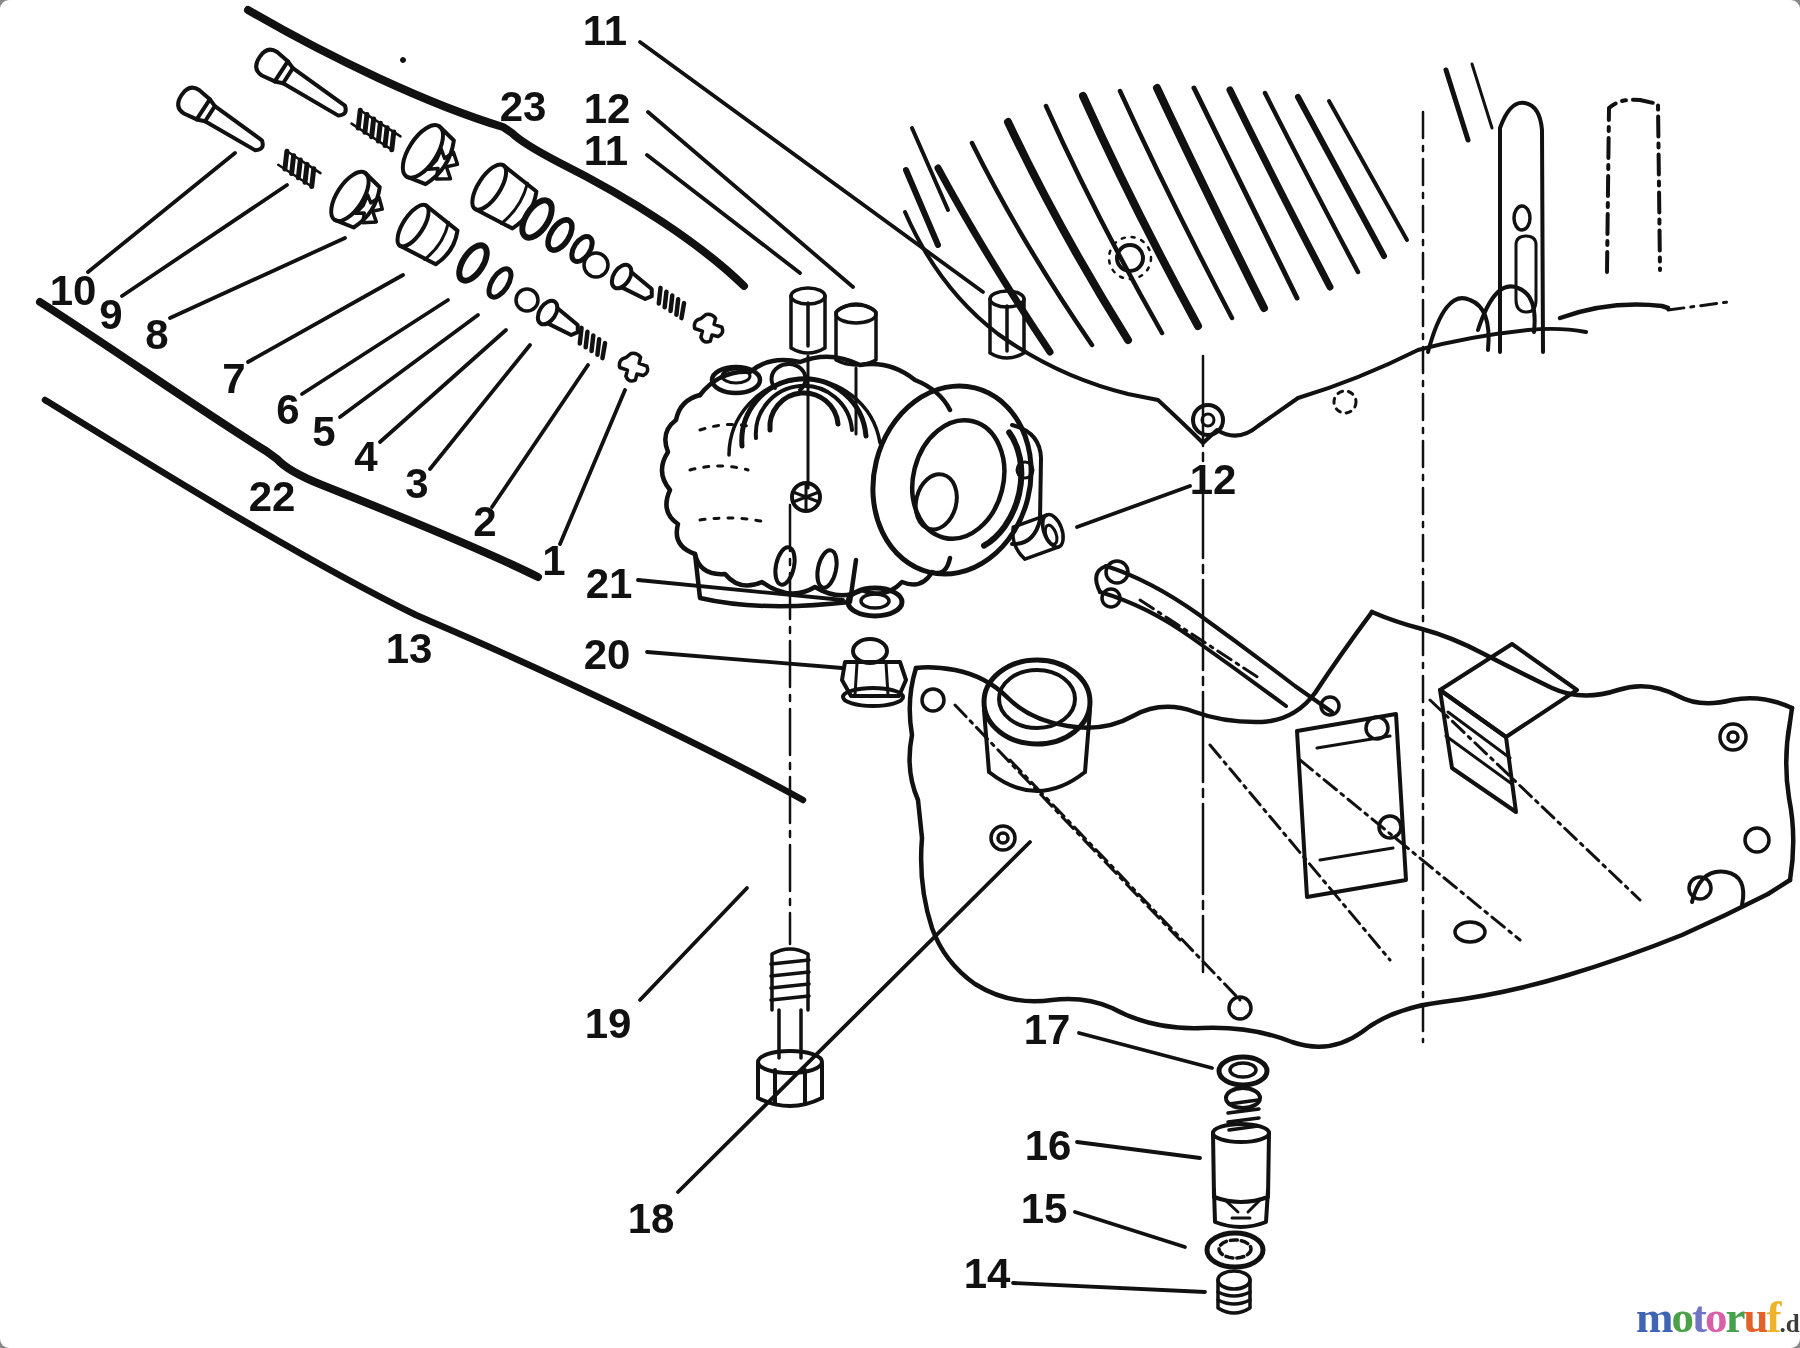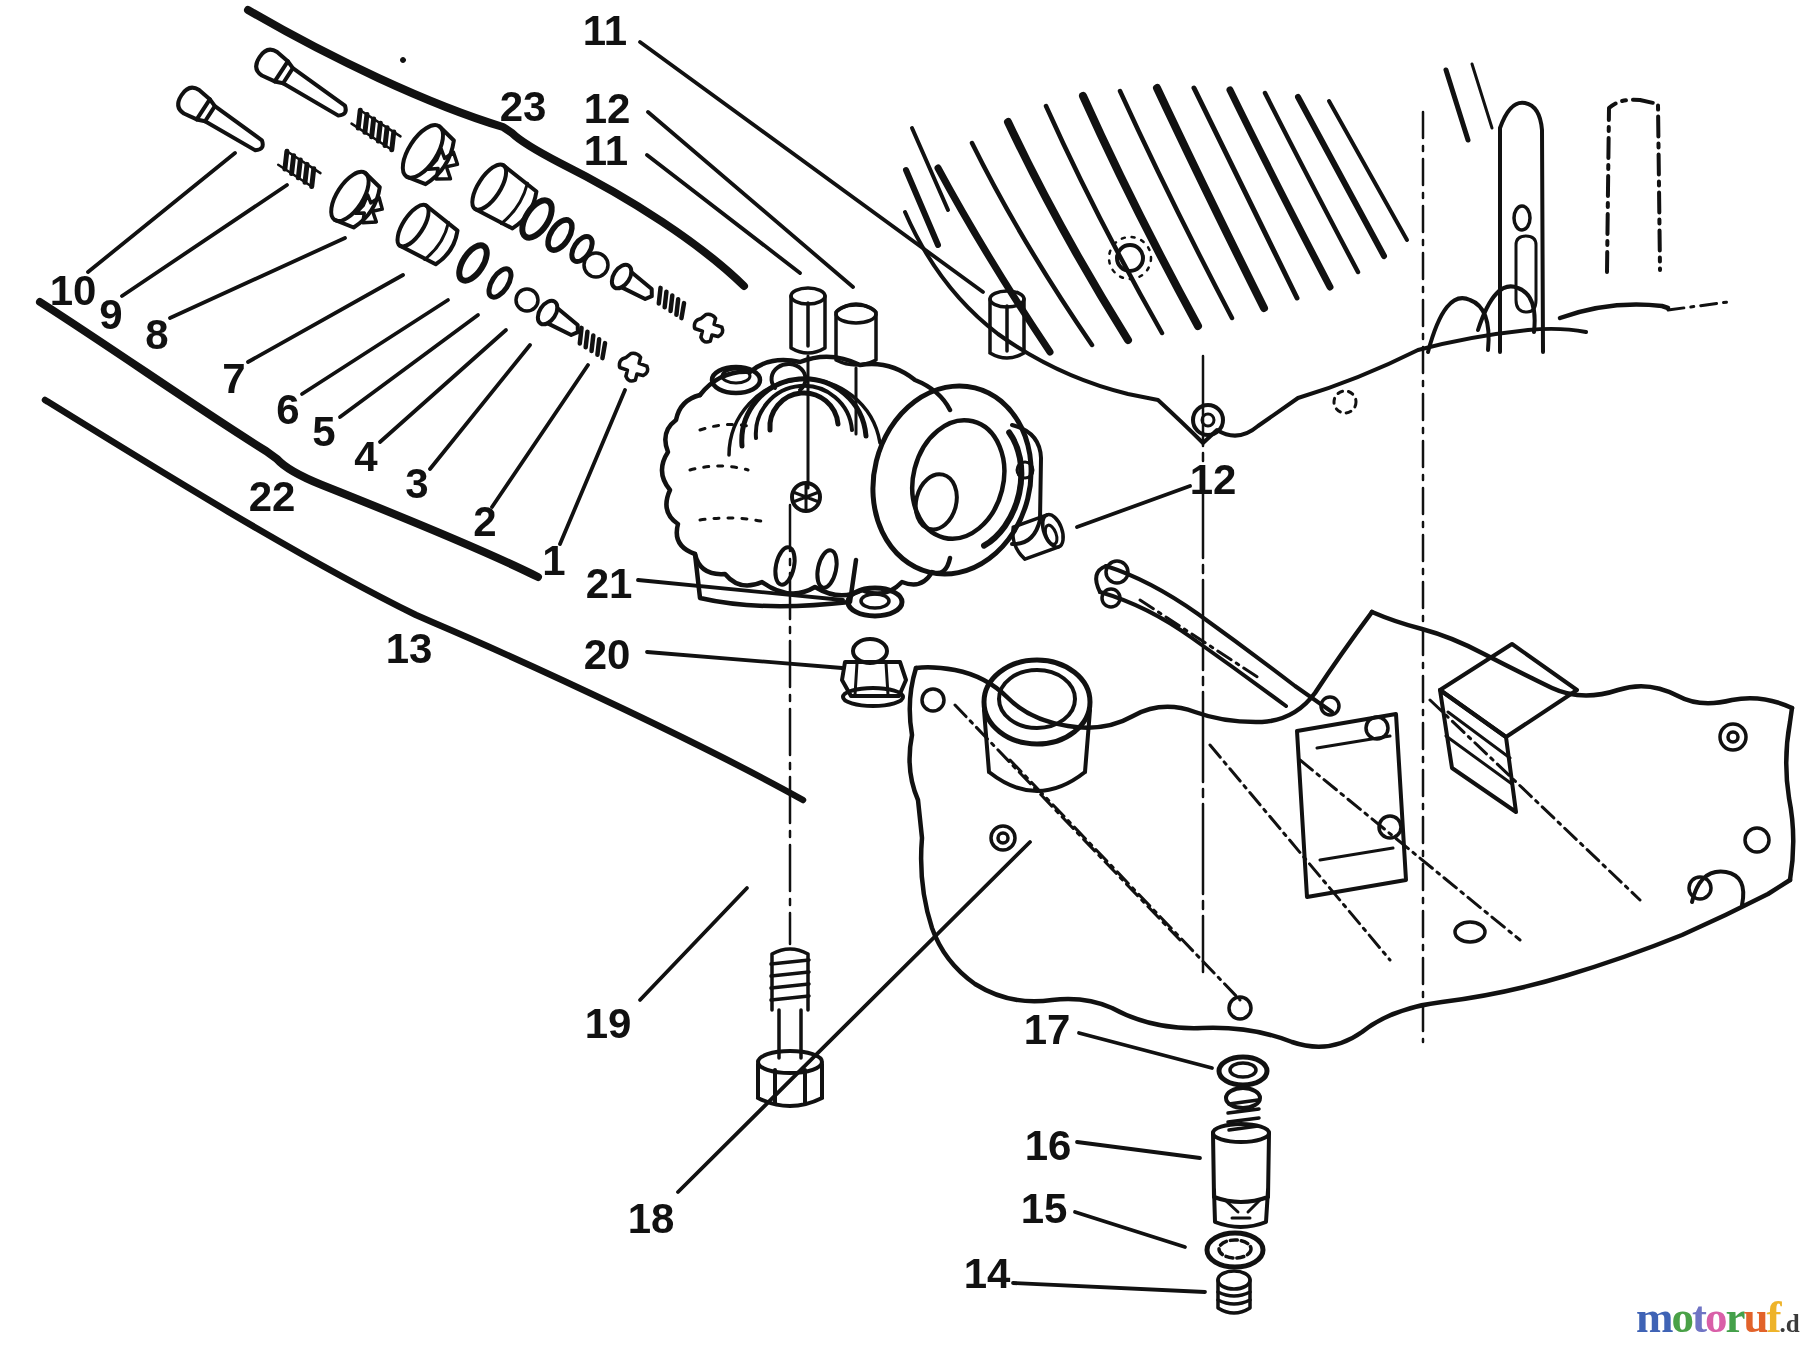--- a/index.html
+++ b/index.html
@@ -1,18 +1,18 @@
 <!DOCTYPE html>
 <html><head>
 <meta charset="utf-8">
 <style>
   html,body{margin:0;padding:0;background:#888;}
   .stage{
     position:relative;width:1800px;height:1348px;background:#ffffff;
-    overflow:hidden;font-family:"Liberation Sans",sans-serif;
+    overflow:hidden;font-family:"Liberation Sans",sans-serif;border-radius:9px;
   }
   svg{position:absolute;left:0;top:0;}
   .callout{
     font-family:"Liberation Sans",sans-serif;
     font-weight:bold;font-size:42px;fill:#111111;
   }
   .wm{
     position:absolute;left:1636px;top:1293px;height:50px;
     font-family:"Liberation Serif",serif;font-weight:bold;
     font-size:45px;line-height:48px;letter-spacing:-2px;white-space:nowrap;

